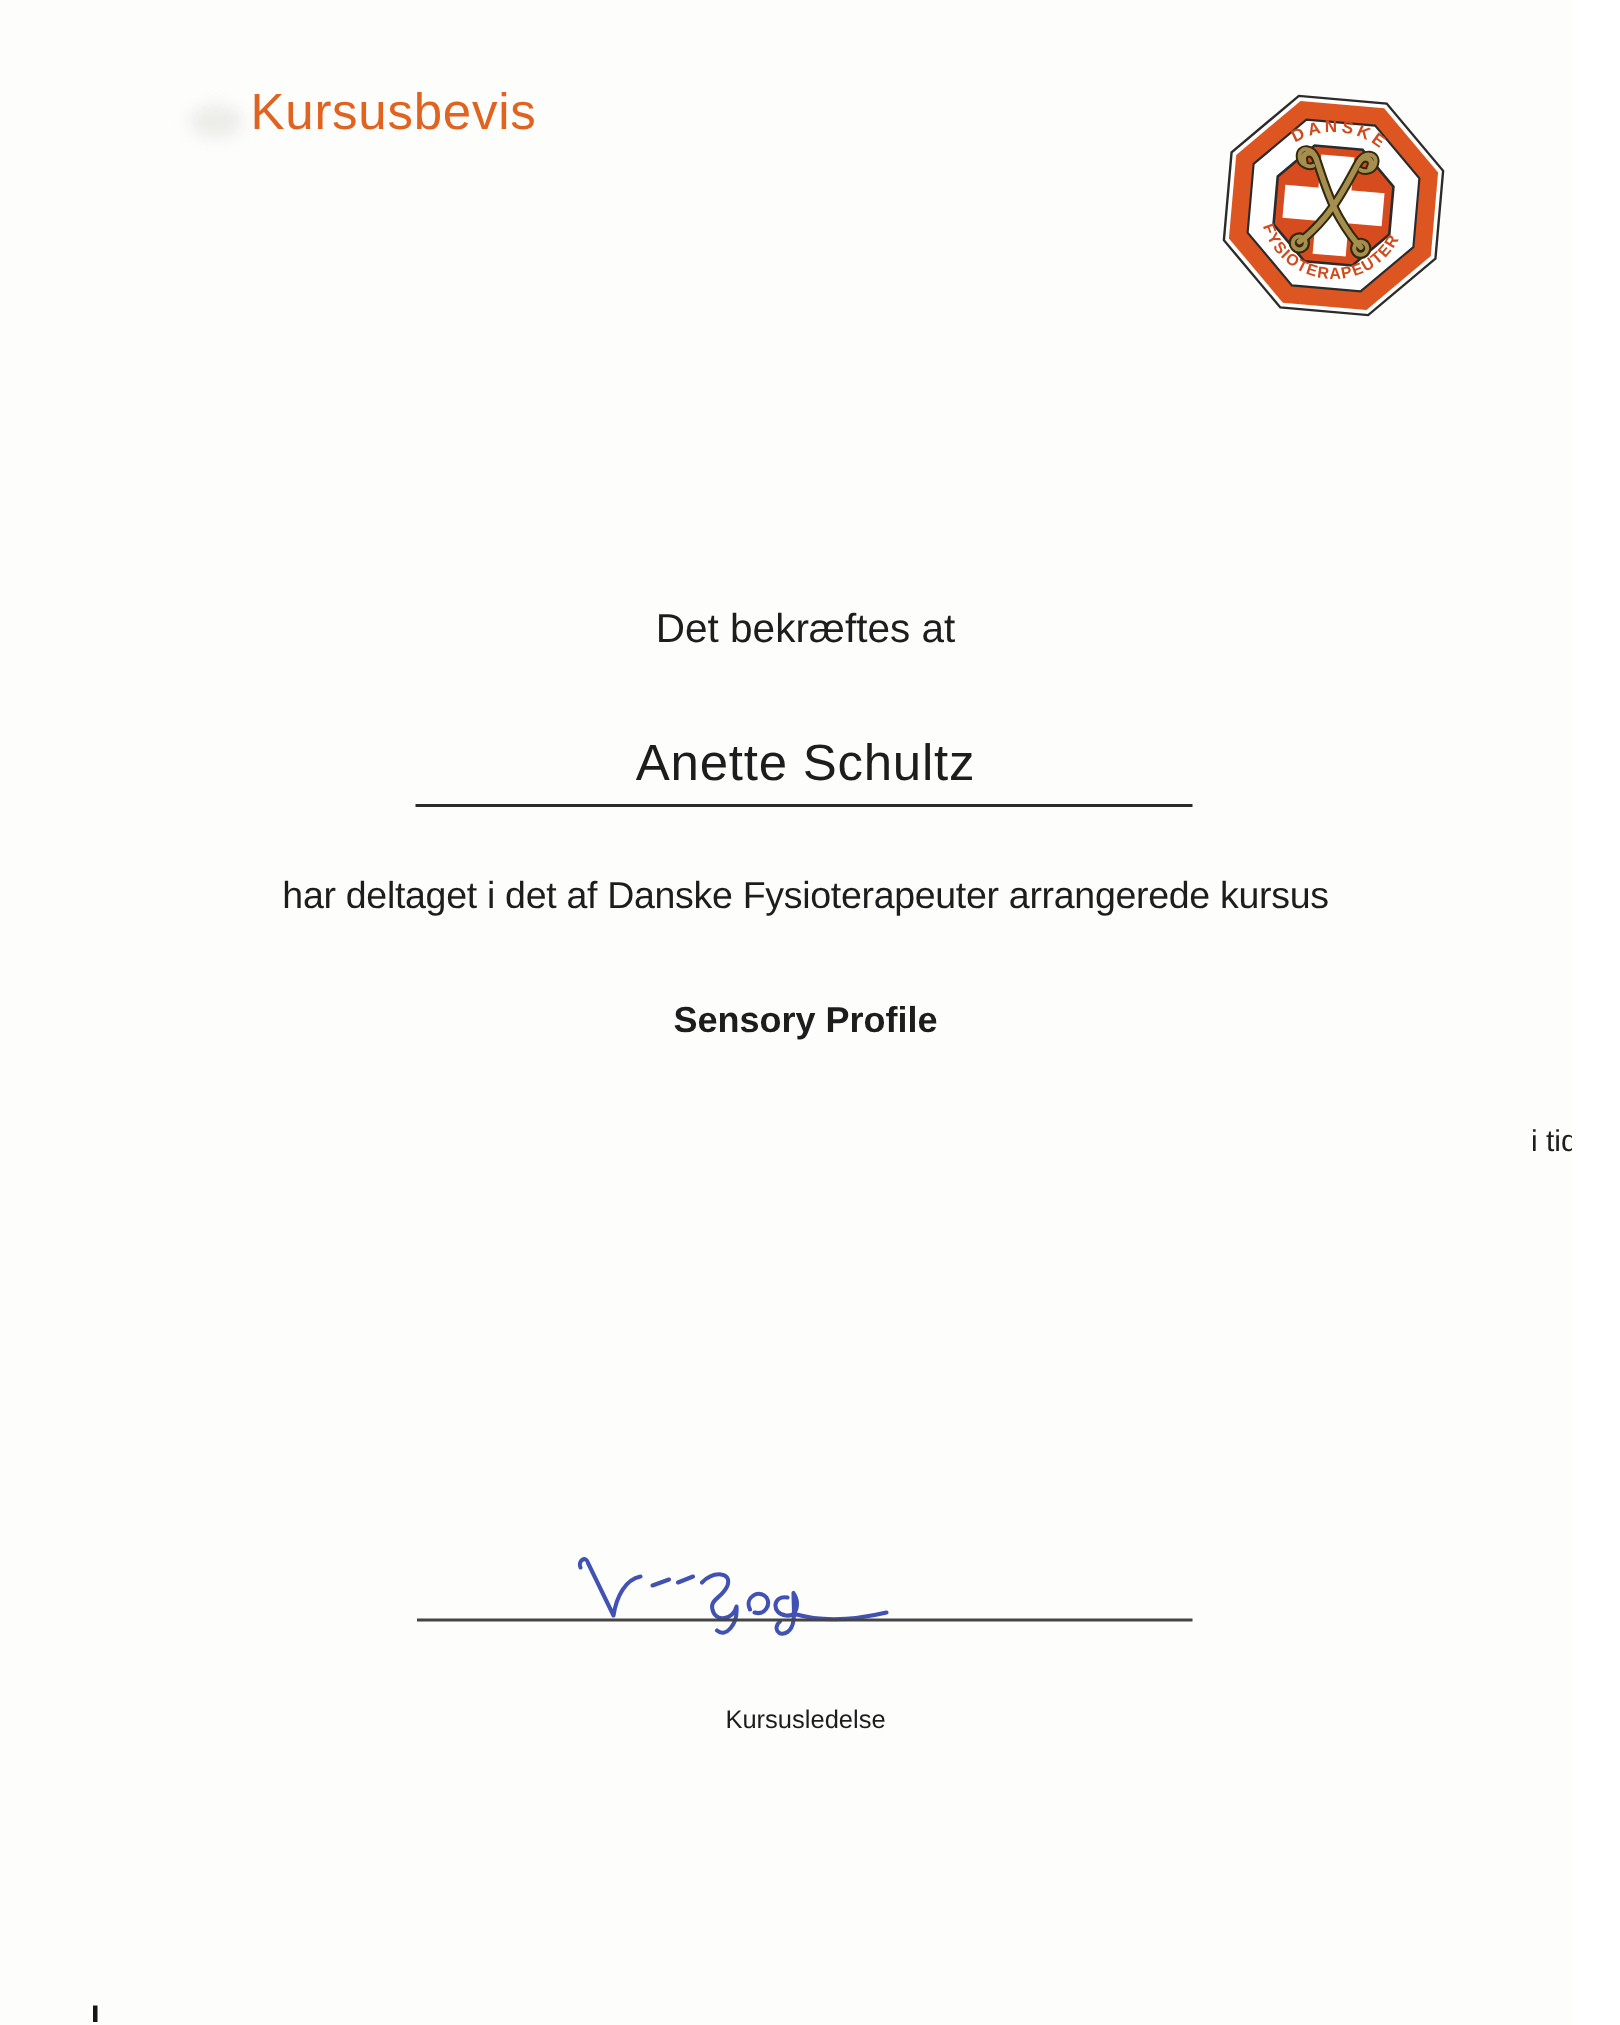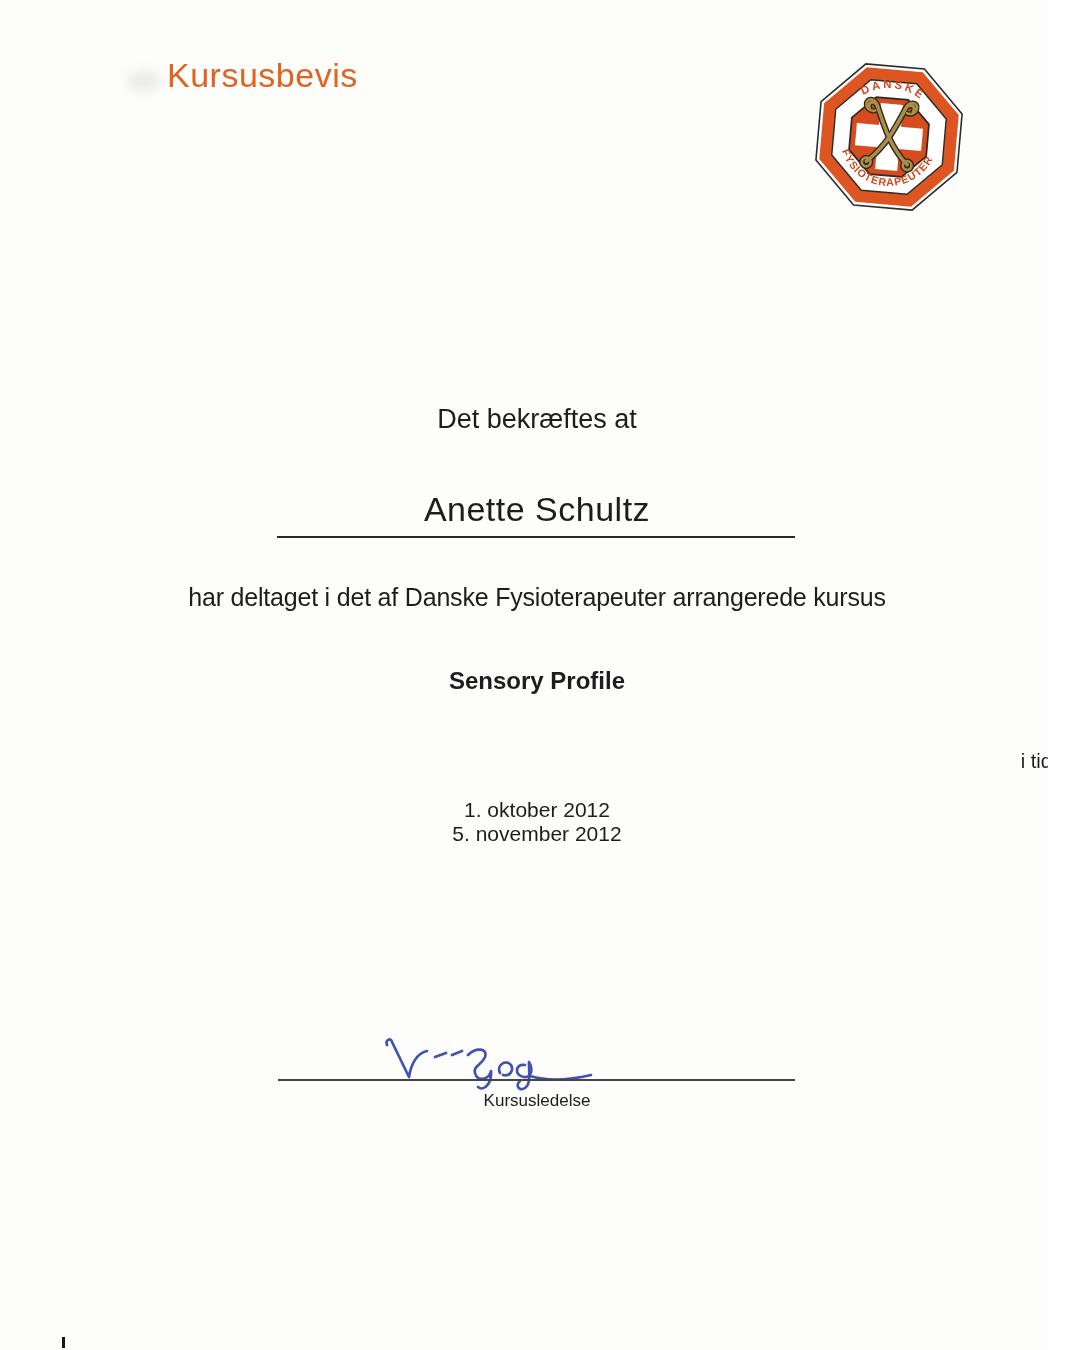--- a/index.html
+++ b/index.html
@@ -30,21 +30,21 @@
   }
   .courseline{top:583px;font-size:25px;letter-spacing:-0.2px;}
   .coursetitle{top:667px;font-size:24px;font-weight:bold;}
   .period{top:750px;font-size:20px;text-align:right;}
   .dates{top:798px;font-size:21px;line-height:24px;}
   .sig-svg{position:absolute;left:378px;top:1032px;width:220px;height:62px;}
   .sig-line{
     position:absolute;left:278px;top:1079px;width:517px;height:2px;
     background:#454545;
   }
-  .role{top:1091px;font-size:17px;}
+  .role{top:1137px;font-size:17px;}
   .tick{
     position:absolute;left:62px;top:1337px;width:3px;height:11px;
     background:#161616;
   }
   .ring-text-top{font-weight:bold;font-size:14.5px;letter-spacing:3px;}
   .ring-text-bottom{font-weight:bold;font-size:13.5px;letter-spacing:1.1px;}
 </style>
 </head>
 <body>
 
@@ -102,24 +102,20 @@
 
   <div class="c confirm">Det bekræftes at</div>
   <div class="name-underline"></div>
 
   <div class="c coursetitle">Sensory Profile</div>
 
   <div class="c courseline">har deltaget i det af Danske Fysioterapeuter arrangerede kursus</div>
 
   <div class="c period">i tiden</div>
 
-  <div class="c dates">
-    <div>1. oktober 2012</div>
-    <div>5. november 2012</div>
-  </div>
 
   <svg class="sig-svg" viewBox="0 0 220 62">
     <path fill="none" stroke="#4152b2" stroke-width="2.7" stroke-linecap="round" stroke-linejoin="round" d="M9,13 C7,8 13,5 14,10 L31,45 C33,32 39,21 49,19
          M57,25 L68,21 M74,23 L84,19
          M90,23 C98,15 110,16 107,25 C104,33 95,34 97,41 C99,50 111,48 113,39 C114,51 106,60 100,55
          M122,41 C118,33 128,27 133,33 C136,38 132,45 125,43
          M147,33 C137,31 136,44 146,45 C154,46 155,36 151,30 C151,41 153,52 147,56 C141,60 137,53 142,49
          M152,44 C172,50 196,47 213,43"></path>
   </svg>
   <div class="sig-line"></div>

